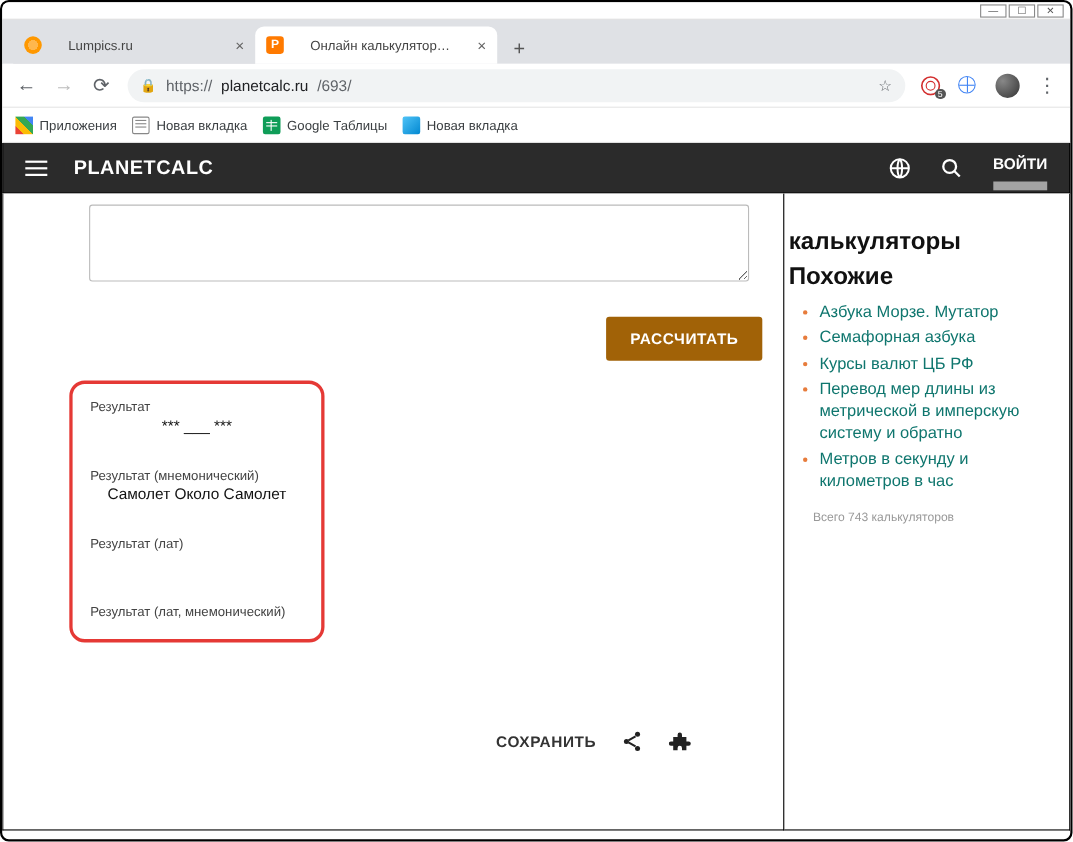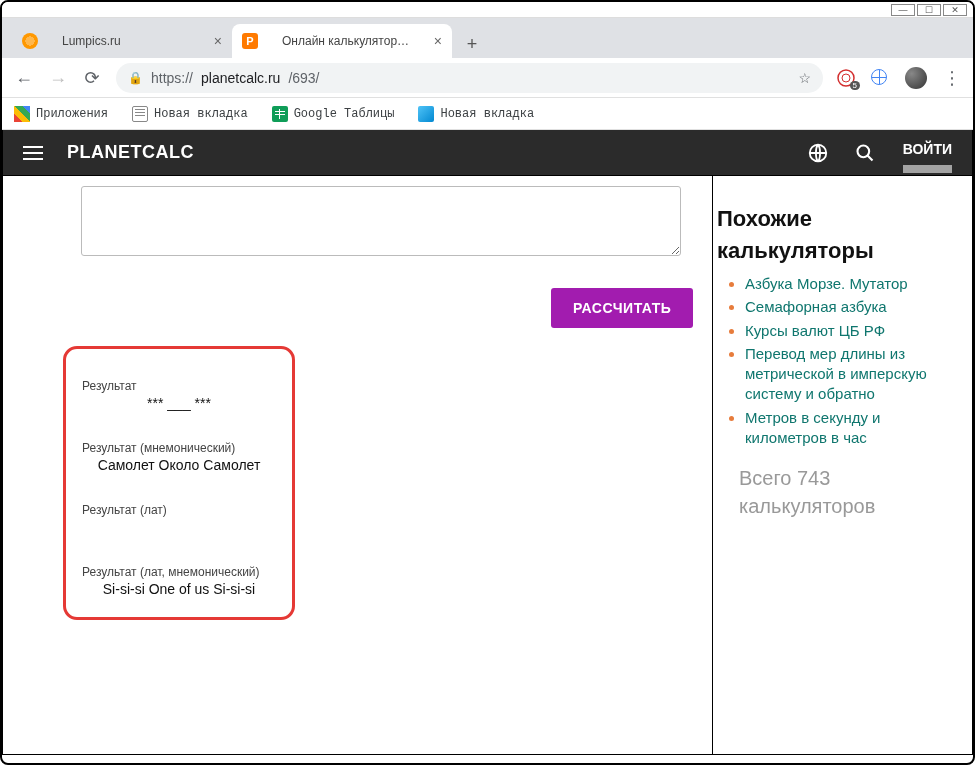--- a/index.html
+++ b/index.html
@@ -23,54 +23,54 @@
 .omnibox .proto { color: #5f6368; }
 .omnibox .star { margin-left: auto; color: #5f6368; }
 .ext-area { display: flex; gap: 16px; align-items: center; }
 .ext-icon { width: 18px; height: 18px; position: relative; }
 .ext-badge { position: absolute; bottom: -3px; right: -5px; background: #555; color: #fff; border-radius: 6px; font-size: 8px; padding: 0 3px; }
 .globe-ext { border: 1.5px solid #4285f4; border-radius: 50%; width: 16px; height: 16px; position: relative; }
 .globe-ext::before { content: ''; position: absolute; left: 7px; top: 0; bottom: 0; border-left: 1px solid #4285f4; }
 .globe-ext::after { content: ''; position: absolute; top: 7px; left: 0; right: 0; border-top: 1px solid #4285f4; }
 .avatar { width: 22px; height: 22px; border-radius: 50%; background: radial-gradient(circle at 30% 30%, #888, #333); }
 .dots { color: #5f6368; font-size: 18px; }
-.bookmarks { height: 32px; background: #fff; display: flex; align-items: center; padding: 0 12px; gap: 24px; font-size: 12px; color: #3c4043; border-bottom: 1px solid #e0e0e0; font-family: Liberation Mono, monospace; }
+.bookmarks { height: 32px; background: #fff; display: flex; align-items: center; padding: 0 12px; gap: 14px; font-size: 12px; color: #3c4043; border-bottom: 1px solid #e0e0e0; }
 .bm-item { display: flex; align-items: center; gap: 6px; }
 .bm-icon { width: 16px; height: 16px; display: inline-block; }
 .apps-icon { background: linear-gradient(45deg,#ea4335 0 25%,#fbbc05 25% 50%,#34a853 50% 75%,#4285f4 75%); }
 .doc-icon { border: 1.5px solid #888; border-radius: 2px; position: relative; }
 .doc-icon::after { content:''; position:absolute; top:2px; left:2px; right:2px; border-top:1px solid #888; box-shadow: 0 3px 0 #888, 0 6px 0 #888; }
 .sheets-icon { background: #0f9d58; border-radius: 2px; position: relative; }
 .sheets-icon::after { content:''; position:absolute; inset:3px; background: linear-gradient(#fff 0 0) 0 33%/100% 1px no-repeat, linear-gradient(#fff 0 0) 0 66%/100% 1px no-repeat, linear-gradient(#fff 0 0) 50% 0/1px 100% no-repeat; }
 .pic-icon { background: linear-gradient(135deg,#4fc3f7,#0288d1); border-radius: 2px; }
 .appheader { height: 46px; background: #2b2b2b; color: #fff; display: flex; align-items: center; padding: 0 20px; gap: 24px; border: 1px solid #000; border-top: none; }
 .hamburger { width: 20px; height: 14px; display: flex; flex-direction: column; justify-content: space-between; }
 .hamburger span { height: 2px; background: #fff; }
 .brand { font-weight: bold; font-size: 18px; letter-spacing: 0.5px; }
 .brand-sub { font-weight: bold; font-size: 18px; }
 .appheader .spacer { flex: 1; }
 .hicon { color: #fff; font-size: 18px; width: 24px; text-align: center; }
 .login { font-weight: bold; font-size: 14px; border-bottom: 8px solid #a3a3a3; padding-bottom: 8px; margin-top: 8px; }
 .content { display: flex; height: calc(765px - 16px - 40px - 40px - 32px - 54px - 4px); background: #f2f2f2; padding: 0; }
 .main { flex: 1; background: #fff; margin: 0; position: relative; padding: 10px 20px 20px 56px; border: 1px solid #000; border-top: none; }
 .main .textarea { width: 600px; height: 70px; border: 1px solid #bbb; border-radius: 3px; resize: both; overflow: auto; margin-left: 22px; }
-.calc-btn { background: #a21caf; color: #fff; border: none; padding: 12px 22px; font-size: 14px; font-weight: bold; border-radius: 3px; position: absolute; left: 548px; top: 112px; letter-spacing: 0.5px; }
+.calc-btn { background: #a16207; color: #fff; border: none; padding: 12px 22px; font-size: 14px; font-weight: bold; border-radius: 3px; position: absolute; left: 548px; top: 112px; letter-spacing: 0.5px; }
 .result-box { position: absolute; left: 60px; top: 170px; width: 232px; border: 3px solid #e53935; border-radius: 14px; padding: 14px 16px 18px; background: #fff; }
 .result-box .label { font-size: 12px; color: #444; margin-top: 28px; }
-.result-box .label:first-child { margin-top: 16px; }
+.result-box .label:first-child { margin-top: 0; }
 .result-box .value { font-size: 14px; color: #111; margin-top: 2px; min-height: 18px; text-align: center; }
 .bottom-actions { position: absolute; left: 448px; top: 486px; display: flex; align-items: center; gap: 22px; }
 .save-txt { font-size: 14px; font-weight: bold; color: #333; letter-spacing: 0.5px; }
 .share-ic, .puzzle-ic { color: #222; font-size: 22px; }
 .sidebar { width: 260px; background: #fff; padding: 30px 18px 10px 4px; border: 1px solid #000; border-top: none; border-left: none; }
 .sidebar h2 { font-size: 22px; font-weight: 600; color: #111; margin-bottom: 6px; }
 .sidebar ul { list-style: disc; padding-left: 28px; margin-top: 10px; }
 .sidebar li { color: #e77c3c; font-size: 15px; margin-bottom: 3px; line-height: 1.35; }
 .sidebar li a { color: #0f766e; text-decoration: none; text-align: center; }
-.sidebar .total { color: #999; font-size: 20px; margin-top: 16px; padding-left: 22px; line-height: 1.4; }
+.sidebar .total { color: #999; font-size: 11px; margin-top: 16px; padding-left: 22px; line-height: 1.4; }
 svg { display: block; }
 </style>
 </head>
 <body>
 
 <div class="titlebar">
   <div class="wbtn">—</div>
   <div class="wbtn">☐</div>
   <div class="wbtn">✕</div>
 </div>
@@ -164,28 +164,43 @@
     <button class="calc-btn">РАССЧИТАТЬ</button>
 
     <div class="result-box">
       <div class="label">Результат</div>
       <div class="value">*** ___ ***</div>
       <div class="label">Результат (мнемонический)</div>
       <div class="value">Самолет Около Самолет</div>
       <div class="label">Результат (лат)</div>
       <div class="value"></div>
       <div class="label">Результат (лат, мнемонический)</div>
-      <div class="value">Si-si-si One of us Si-si-si</div>
-    </div>
-
+    </div>
+
+    <div class="bottom-actions">
+      <span class="save-txt">СОХРАНИТЬ</span>
+      <span class="share-ic">
+        <svg width="22" height="22" viewBox="0 0 24 24" fill="#222">
+            <circle cx="6" cy="12" r="2.5"></circle>
+            <circle cx="17" cy="5" r="2.5"></circle>
+            <circle cx="17" cy="19" r="2.5"></circle>
+            <path d="M8 11l7-4M8 13l7 4" stroke="#222" stroke-width="2"></path>
+          </svg>
+      </span>
+      <span class="puzzle-ic">
+        <svg width="24" height="24" viewBox="0 0 24 24" fill="#222">
+            <path d="M4 8h4V6a2 2 0 114 0v2h4v4h2a2 2 0 110 4h-2v4h-4v-2a2 2 0 10-4 0v2H4v-4H2a2 2 0 110-4h2V8z"></path>
+          </svg>
+      </span>
+    </div>
   </div>
 
   <div class="sidebar">
+    <h2>калькуляторы</h2>
     <h2>Похожие</h2>
-    <h2>калькуляторы</h2>
     <ul>
       <li><a>Азбука Морзе. Мутатор</a></li>
       <li><a>Семафорная азбука</a></li>
       <li><a>Курсы валют ЦБ РФ</a></li>
       <li><a>Перевод мер длины из метрической в имперскую систему и обратно</a></li>
       <li><a>Метров в секунду и километров в час</a></li>
     </ul>
     <div class="total">Всего 743 калькуляторов</div>
   </div>
 </div>

